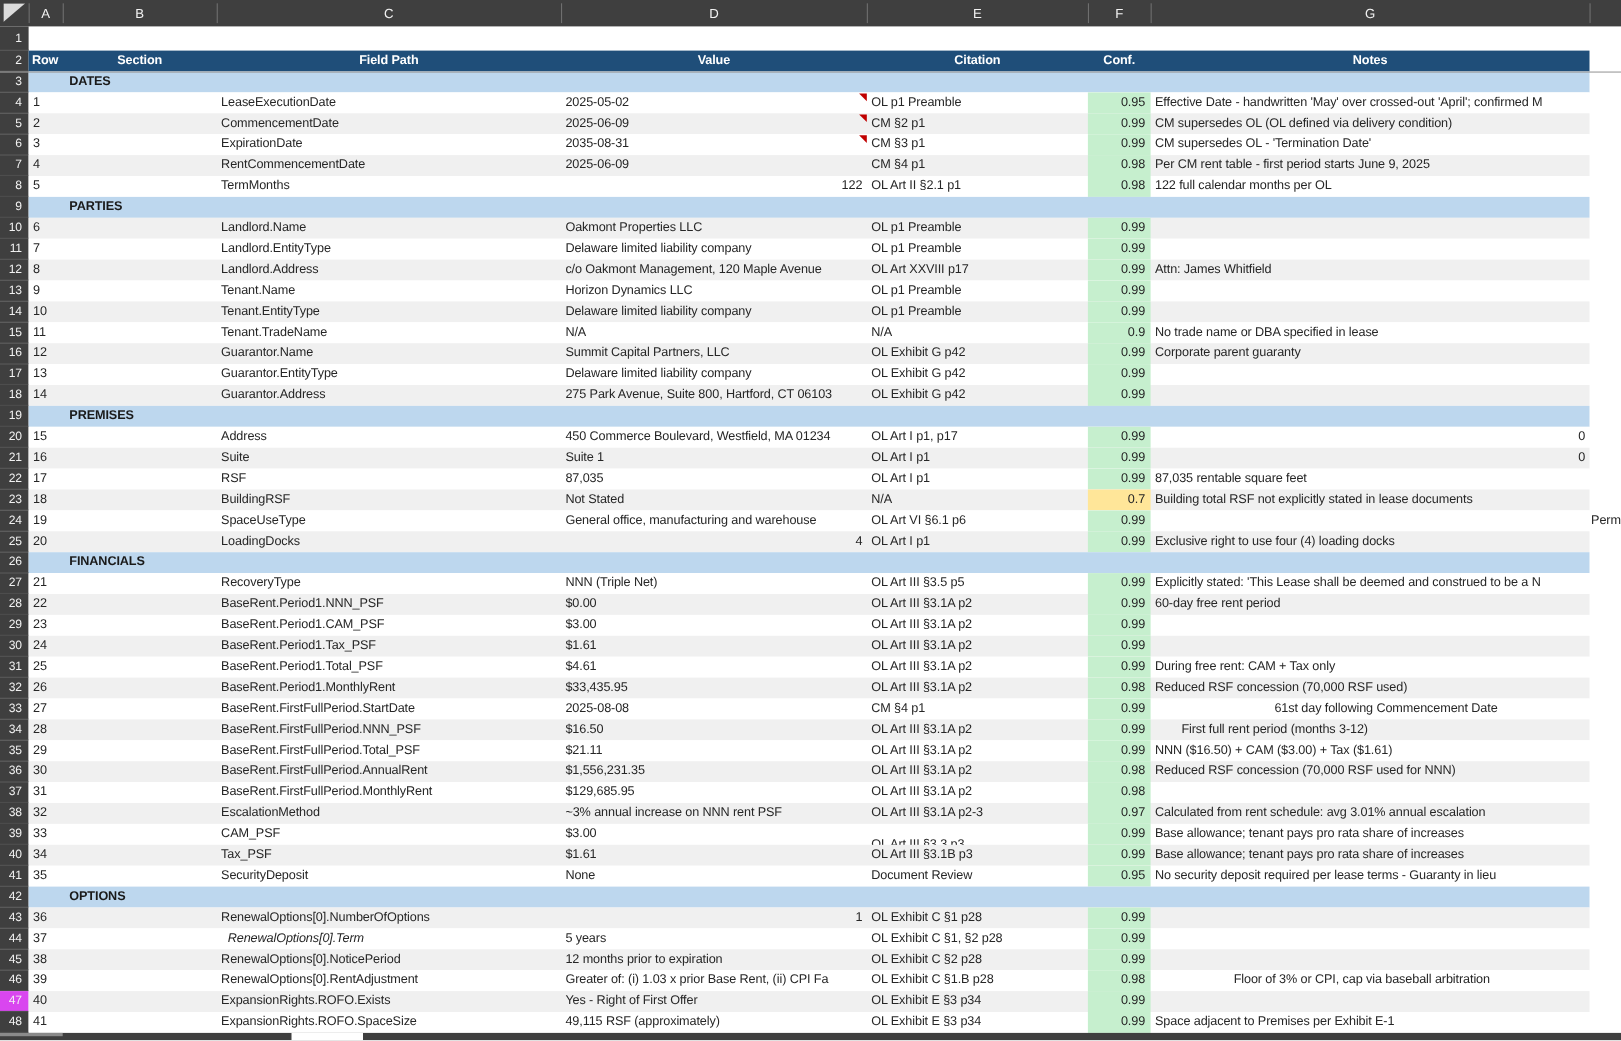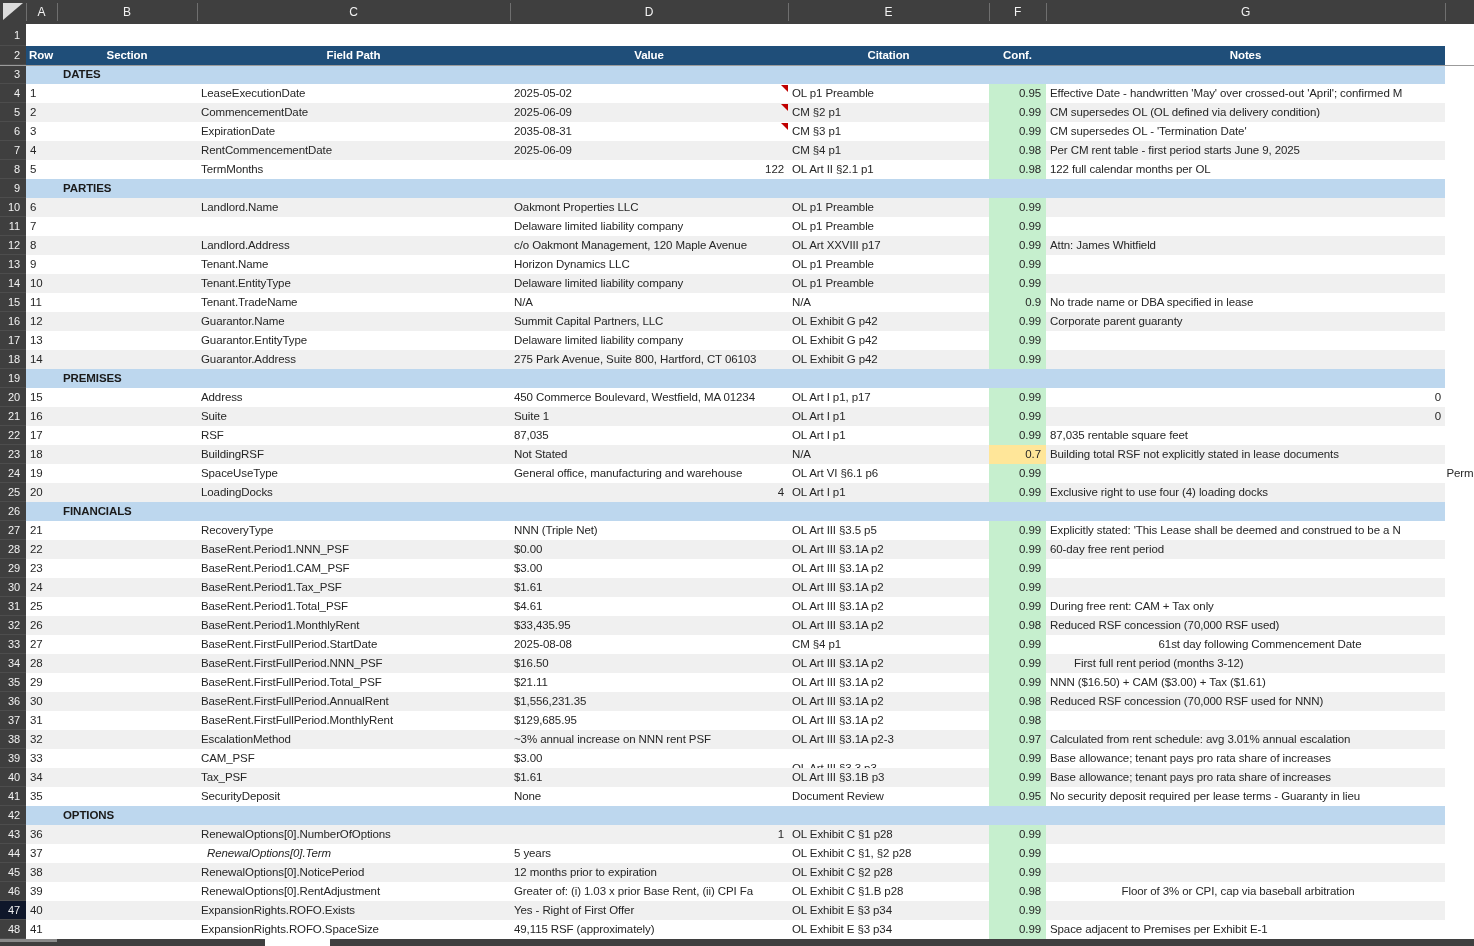--- a/index.html
+++ b/index.html
@@ -88,21 +88,21 @@
       <div class="rowlabel" style="top: 711px; height: 19px; line-height: 19px; background: rgb(63, 63, 63);">37</div>
       <div class="rowlabel" style="top: 730px; height: 19px; line-height: 19px; background: rgb(63, 63, 63);">38</div>
       <div class="rowlabel" style="top: 749px; height: 19px; line-height: 19px; background: rgb(63, 63, 63);">39</div>
       <div class="rowlabel" style="top: 768px; height: 19px; line-height: 19px; background: rgb(63, 63, 63);">40</div>
       <div class="rowlabel" style="top: 787px; height: 19px; line-height: 19px; background: rgb(63, 63, 63);">41</div>
       <div class="rowlabel" style="top: 806px; height: 19px; line-height: 19px; background: rgb(63, 63, 63);">42</div>
       <div class="rowlabel" style="top: 825px; height: 19px; line-height: 19px; background: rgb(63, 63, 63);">43</div>
       <div class="rowlabel" style="top: 844px; height: 19px; line-height: 19px; background: rgb(63, 63, 63);">44</div>
       <div class="rowlabel" style="top: 863px; height: 19px; line-height: 19px; background: rgb(63, 63, 63);">45</div>
       <div class="rowlabel" style="top: 882px; height: 19px; line-height: 19px; background: rgb(63, 63, 63);">46</div>
-      <div class="rowlabel" style="top: 901px; height: 19px; line-height: 19px; background: #0f172a;">47</div>
+      <div class="rowlabel" style="top: 901px; height: 19px; line-height: 19px; background: #d946ef;">47</div>
       <div class="rowlabel" style="top: 920px; height: 19px; line-height: 19px; background: rgb(63, 63, 63);">48</div>
     </div>
   <div id="grid">
       <div class="abs" style="left: 0px; top: 46px; width: 1474px; height: 19px;">
         <div class="abs" style="left: 26px; top: 0px; width: 1419px; height: 19px; background: rgb(31, 78, 121);"></div>
         <div class="hdrlabel" style="left: 26px; width: 31px; padding-left: 3px;">Row</div>
         <div class="hdrlabel" style="left: 57px; width: 140px; text-align: center;">Section</div>
         <div class="hdrlabel" style="left: 197px; width: 313px; text-align: center;">Field Path</div>
         <div class="hdrlabel" style="left: 510px; width: 278px; text-align: center;">Value</div>
         <div class="hdrlabel" style="left: 788px; width: 201px; text-align: center;">Citation</div>
@@ -177,20 +177,21 @@
         <div class="cell" style="left: 197px; width: 313px;">Landlord.Name</div>
         <div class="cell" style="left: 510px; width: 278px; text-align: left;">Oakmont Properties LLC</div>
         <div class="cell" style="left: 788px; width: 201px;">OL p1 Preamble</div>
         <div class="cell" style="left: 989px; width: 57px; text-align: right; padding-right: 5px;">0.99</div>
         <div class="cell" style="left: 1046px; width: 428px; text-align: left;"></div>
       </div>
       <div class="abs" style="left: 0px; top: 217px; width: 1474px; height: 19px;">
         <div class="abs" style="left: 26px; top: 0px; width: 1419px; height: 19px; background: rgb(255, 255, 255);"></div>
         <div class="abs" style="left: 989px; top: 0px; width: 57px; height: 19px; background: rgb(198, 239, 206);"></div>
         <div class="cell" style="left: 26px; width: 31px;">7</div>
+        <div class="cell" style="left: 197px; width: 313px;">Landlord.EntityType</div>
         <div class="cell" style="left: 510px; width: 278px; text-align: left;">Delaware limited liability company</div>
         <div class="cell" style="left: 788px; width: 201px;">OL p1 Preamble</div>
         <div class="cell" style="left: 989px; width: 57px; text-align: right; padding-right: 5px;">0.99</div>
         <div class="cell" style="left: 1046px; width: 428px; text-align: left;"></div>
       </div>
       <div class="abs" style="left: 0px; top: 236px; width: 1474px; height: 19px;">
         <div class="abs" style="left: 26px; top: 0px; width: 1419px; height: 19px; background: rgb(240, 240, 240);"></div>
         <div class="abs" style="left: 989px; top: 0px; width: 57px; height: 19px; background: rgb(198, 239, 206);"></div>
         <div class="cell" style="left: 26px; width: 31px;">8</div>
         <div class="cell" style="left: 197px; width: 313px;">Landlord.Address</div>

